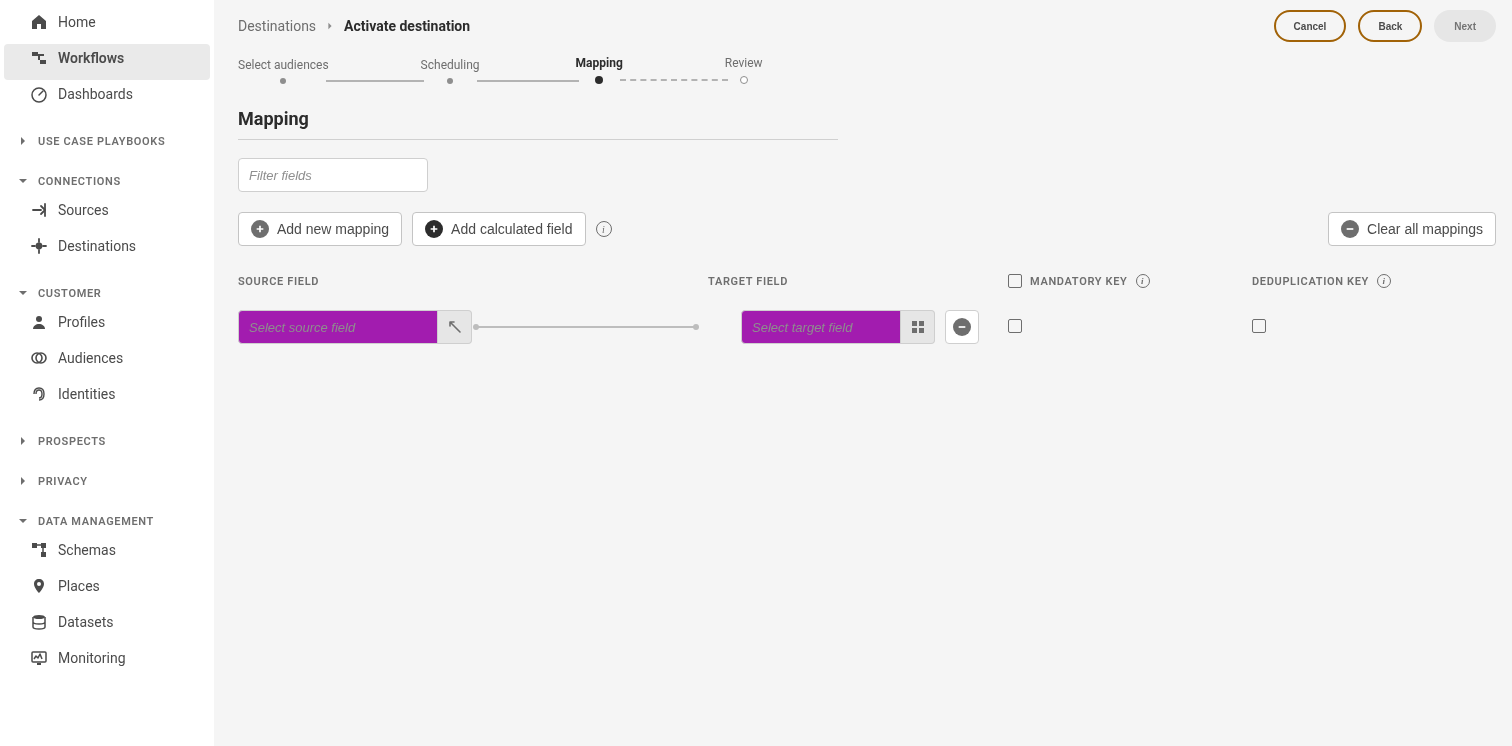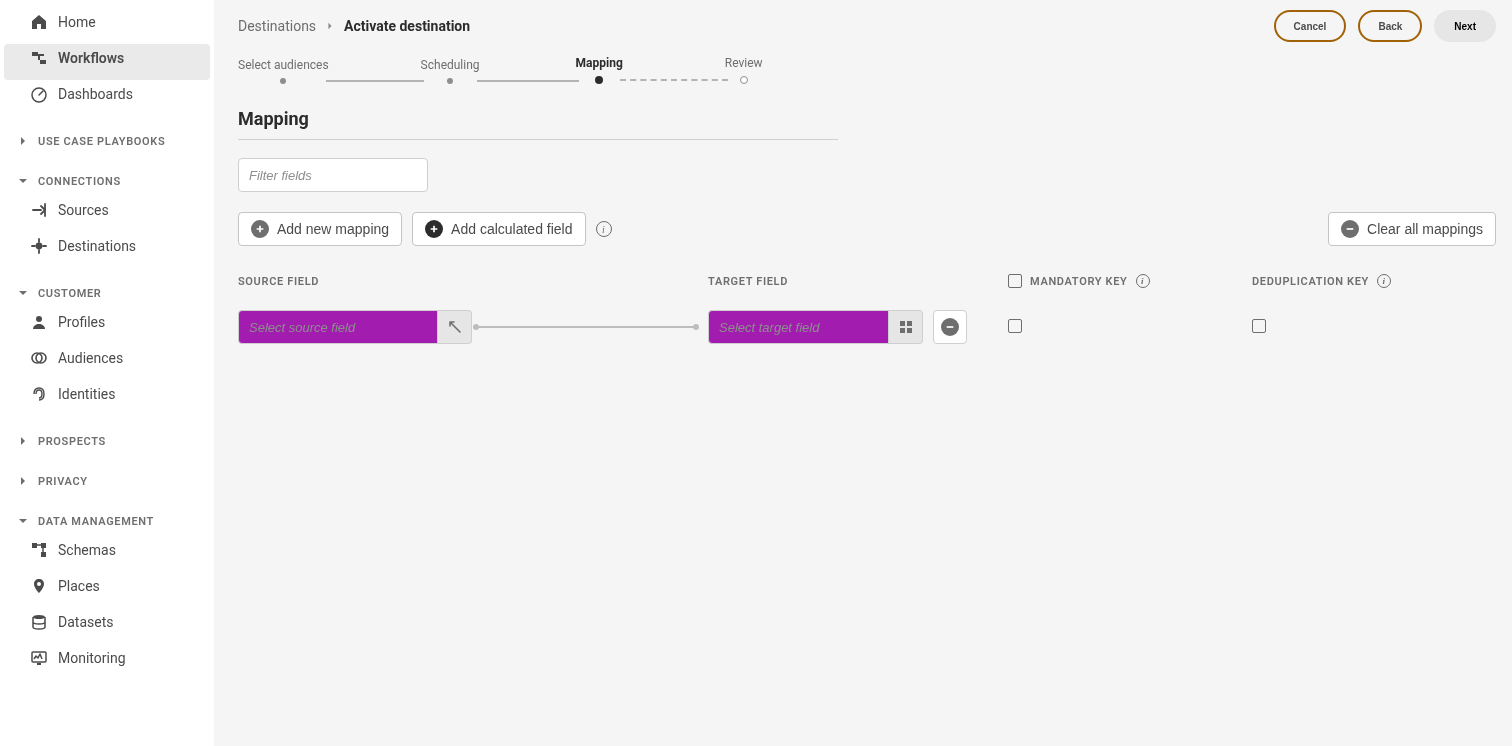--- a/index.html
+++ b/index.html
@@ -91,21 +91,21 @@
       height: 32px;
       padding: 0 18px;
       font-weight: 700;
       font-size: 10px;
       color: #4b4b4b;
       cursor: pointer;
     }
     .pill-btn.disabled {
       border-color: transparent;
       background: #e6e6e6;
-      color: #000000;
+      color: #737373;
       cursor: default;
     }
     
     .stepper {
       display: flex;
       align-items: center;
       padding: 14px 24px 18px 24px;
       gap: 0;
     }
     .step {
@@ -510,21 +510,21 @@
         <input class="select-field" placeholder="Select source field" style="">
         <span class="select-addon">
           <svg viewBox="0 0 14 14" width="14" height="14" fill="none" stroke="#6e6e6e" stroke-width="1.6">
               <path d="M2 2l10 10M2 2v4M2 2h4" stroke-linecap="round"></path>
             </svg>
         </span>
         <span class="connector-line"></span>
       </div>
       <div class="target-wrap">
         <div class="select-wrap">
-          <input class="select-field" style="width: 181px;" placeholder="Select target field">
+          <input class="select-field" style="width: 160px; margin-left: 33px;" placeholder="Select target field">
           <span class="select-addon">
             <svg viewBox="0 0 14 14" width="14" height="14" fill="#6e6e6e">
                 <rect x="1" y="1" width="5" height="5"></rect>
                 <rect x="8" y="1" width="5" height="5"></rect>
                 <rect x="1" y="8" width="5" height="5"></rect>
                 <rect x="8" y="8" width="5" height="5"></rect>
               </svg>
           </span>
         </div>
         <span class="remove-btn">

